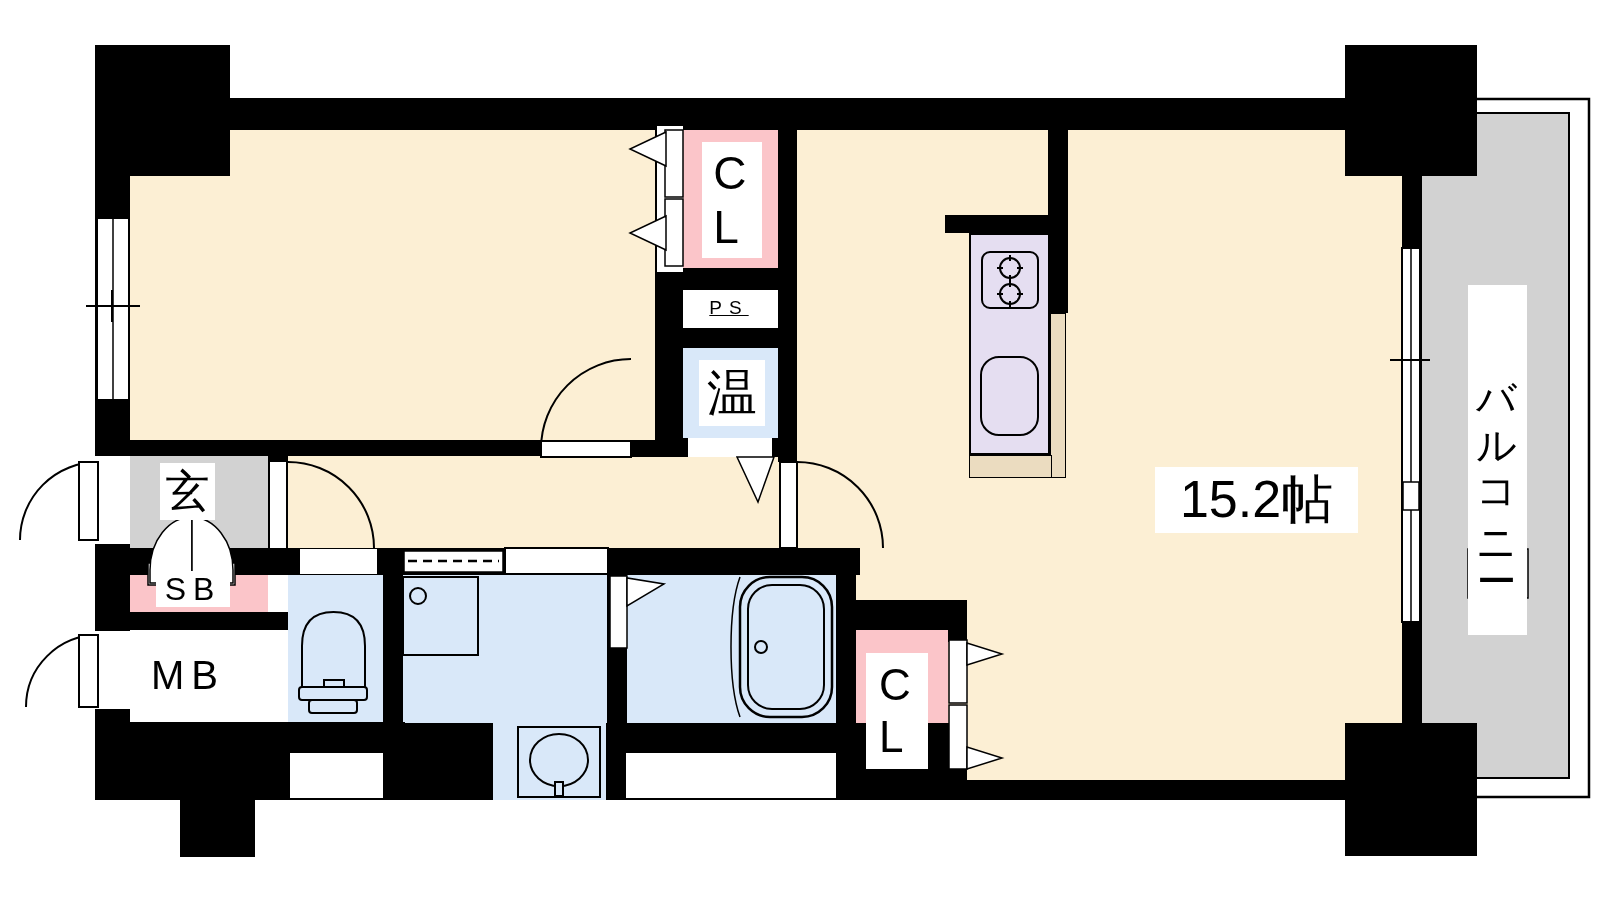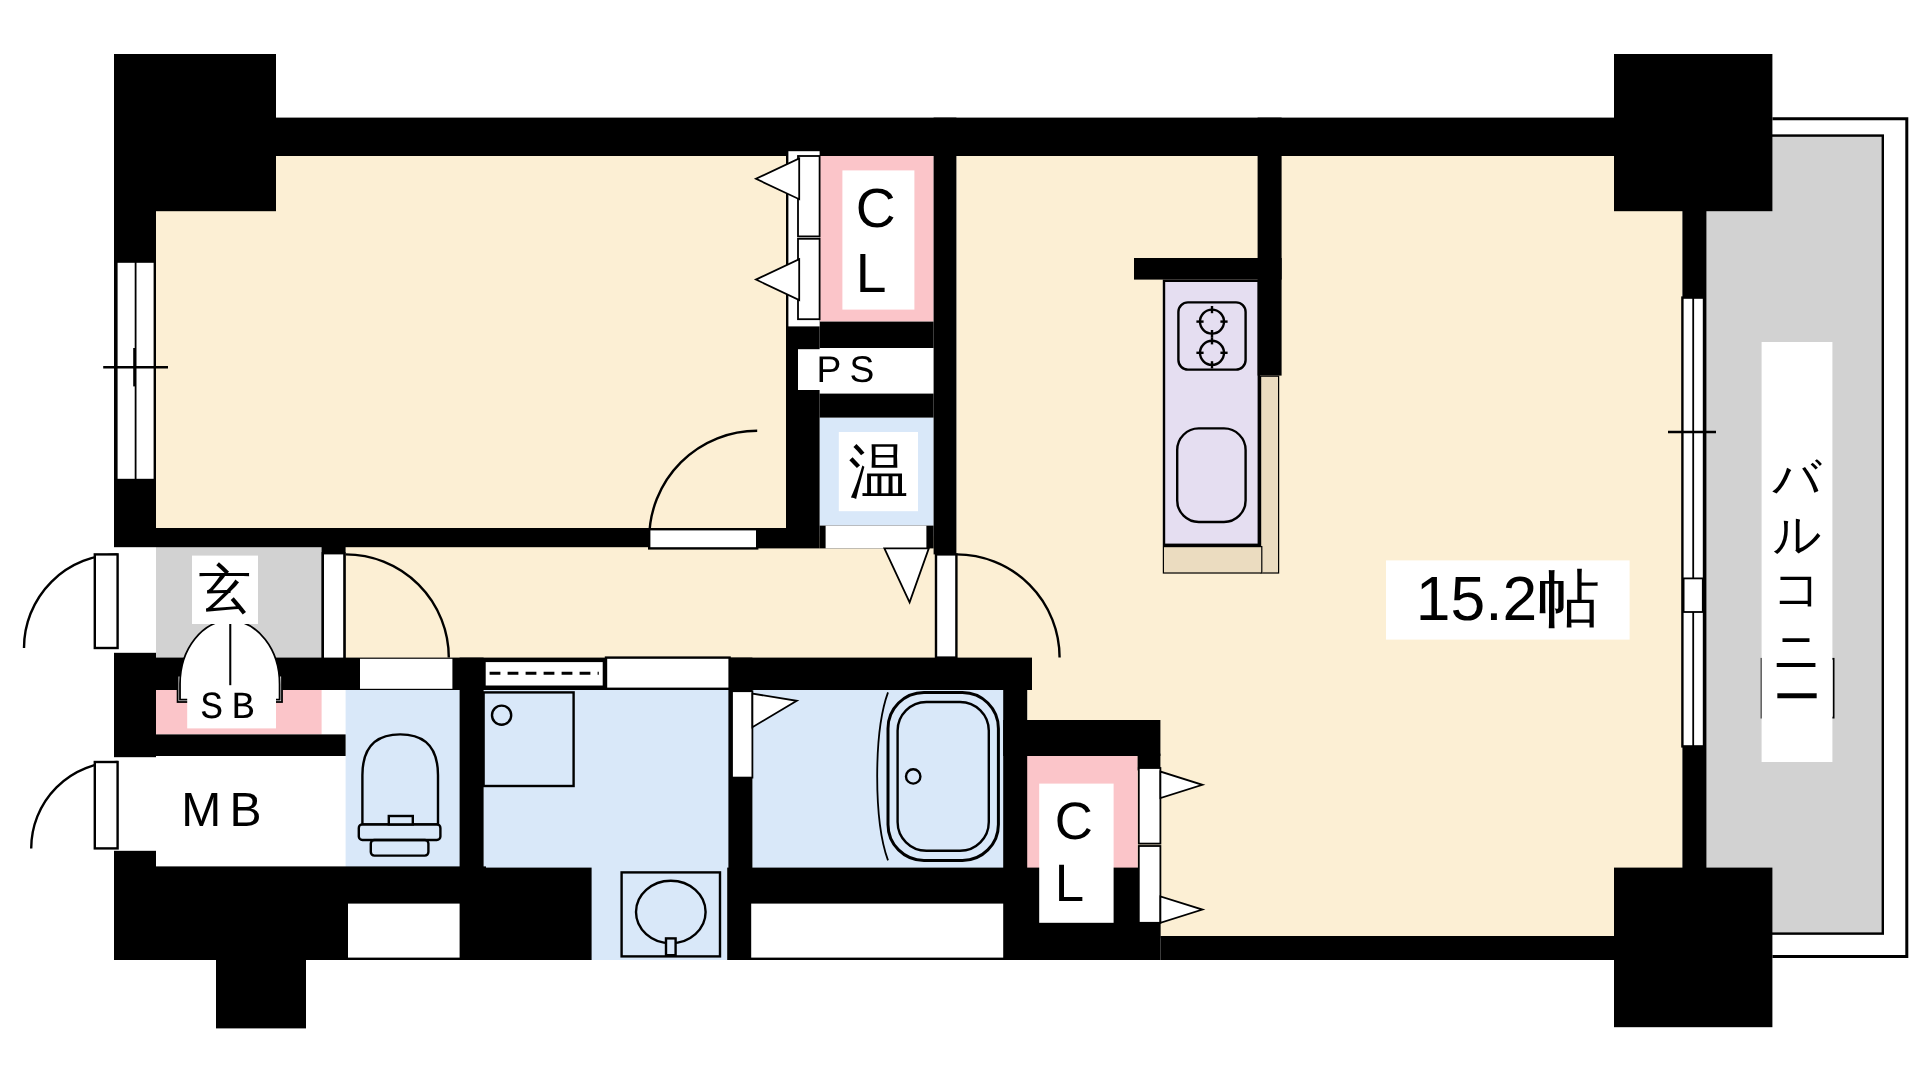--- a/index.html
+++ b/index.html
@@ -209,27 +209,27 @@
 
 
   <div class="abs label" style="left:1155px;top:467px;width:203px;height:66px;font-size:52px;text-align:center;">15.2帖</div>
 
   <div class="abs label vtext" style="left:1468px;top:285px;width:59px;height:350px;font-size:40px;">バルコニー</div>
 
   <div class="abs label" style="left:702px;top:142px;width:60px;height:116px;font-size:46px;">
     <span class="stack">CL</span>
   </div>
 
-  <div class="abs label" style="left:665px;top:291px;width:86px;height:34px;font-size:31px;letter-spacing:7px;">PS</div>
+  <div class="abs label" style="left:686px;top:291px;width:86px;height:34px;font-size:19px;letter-spacing:7px;text-decoration:underline;">PS</div>
 
   <div class="abs label" style="left:699px;top:360px;width:66px;height:66px;font-size:50px;">温</div>
 
   <div class="abs label" style="left:160px;top:463px;width:55px;height:57px;font-size:44px;">玄</div>
 
-  <div class="abs label" style="left:156px;top:571px;width:74px;height:36px;font-size:32px;letter-spacing:7px;font-family:Liberation Mono, monospace;">SB</div>
+  <div class="abs label" style="left:156px;top:571px;width:74px;height:36px;font-size:32px;letter-spacing:7px;">SB</div>
 
   <div class="abs label" style="left:146px;top:652px;width:84px;height:46px;font-size:40px;letter-spacing:7px;">MB</div>
 
   <div class="abs label" style="left:866px;top:653px;width:62px;height:116px;font-size:44px;">
     <span class="stack">CL</span>
   </div>
 
 </div>
 
 </body></html>

